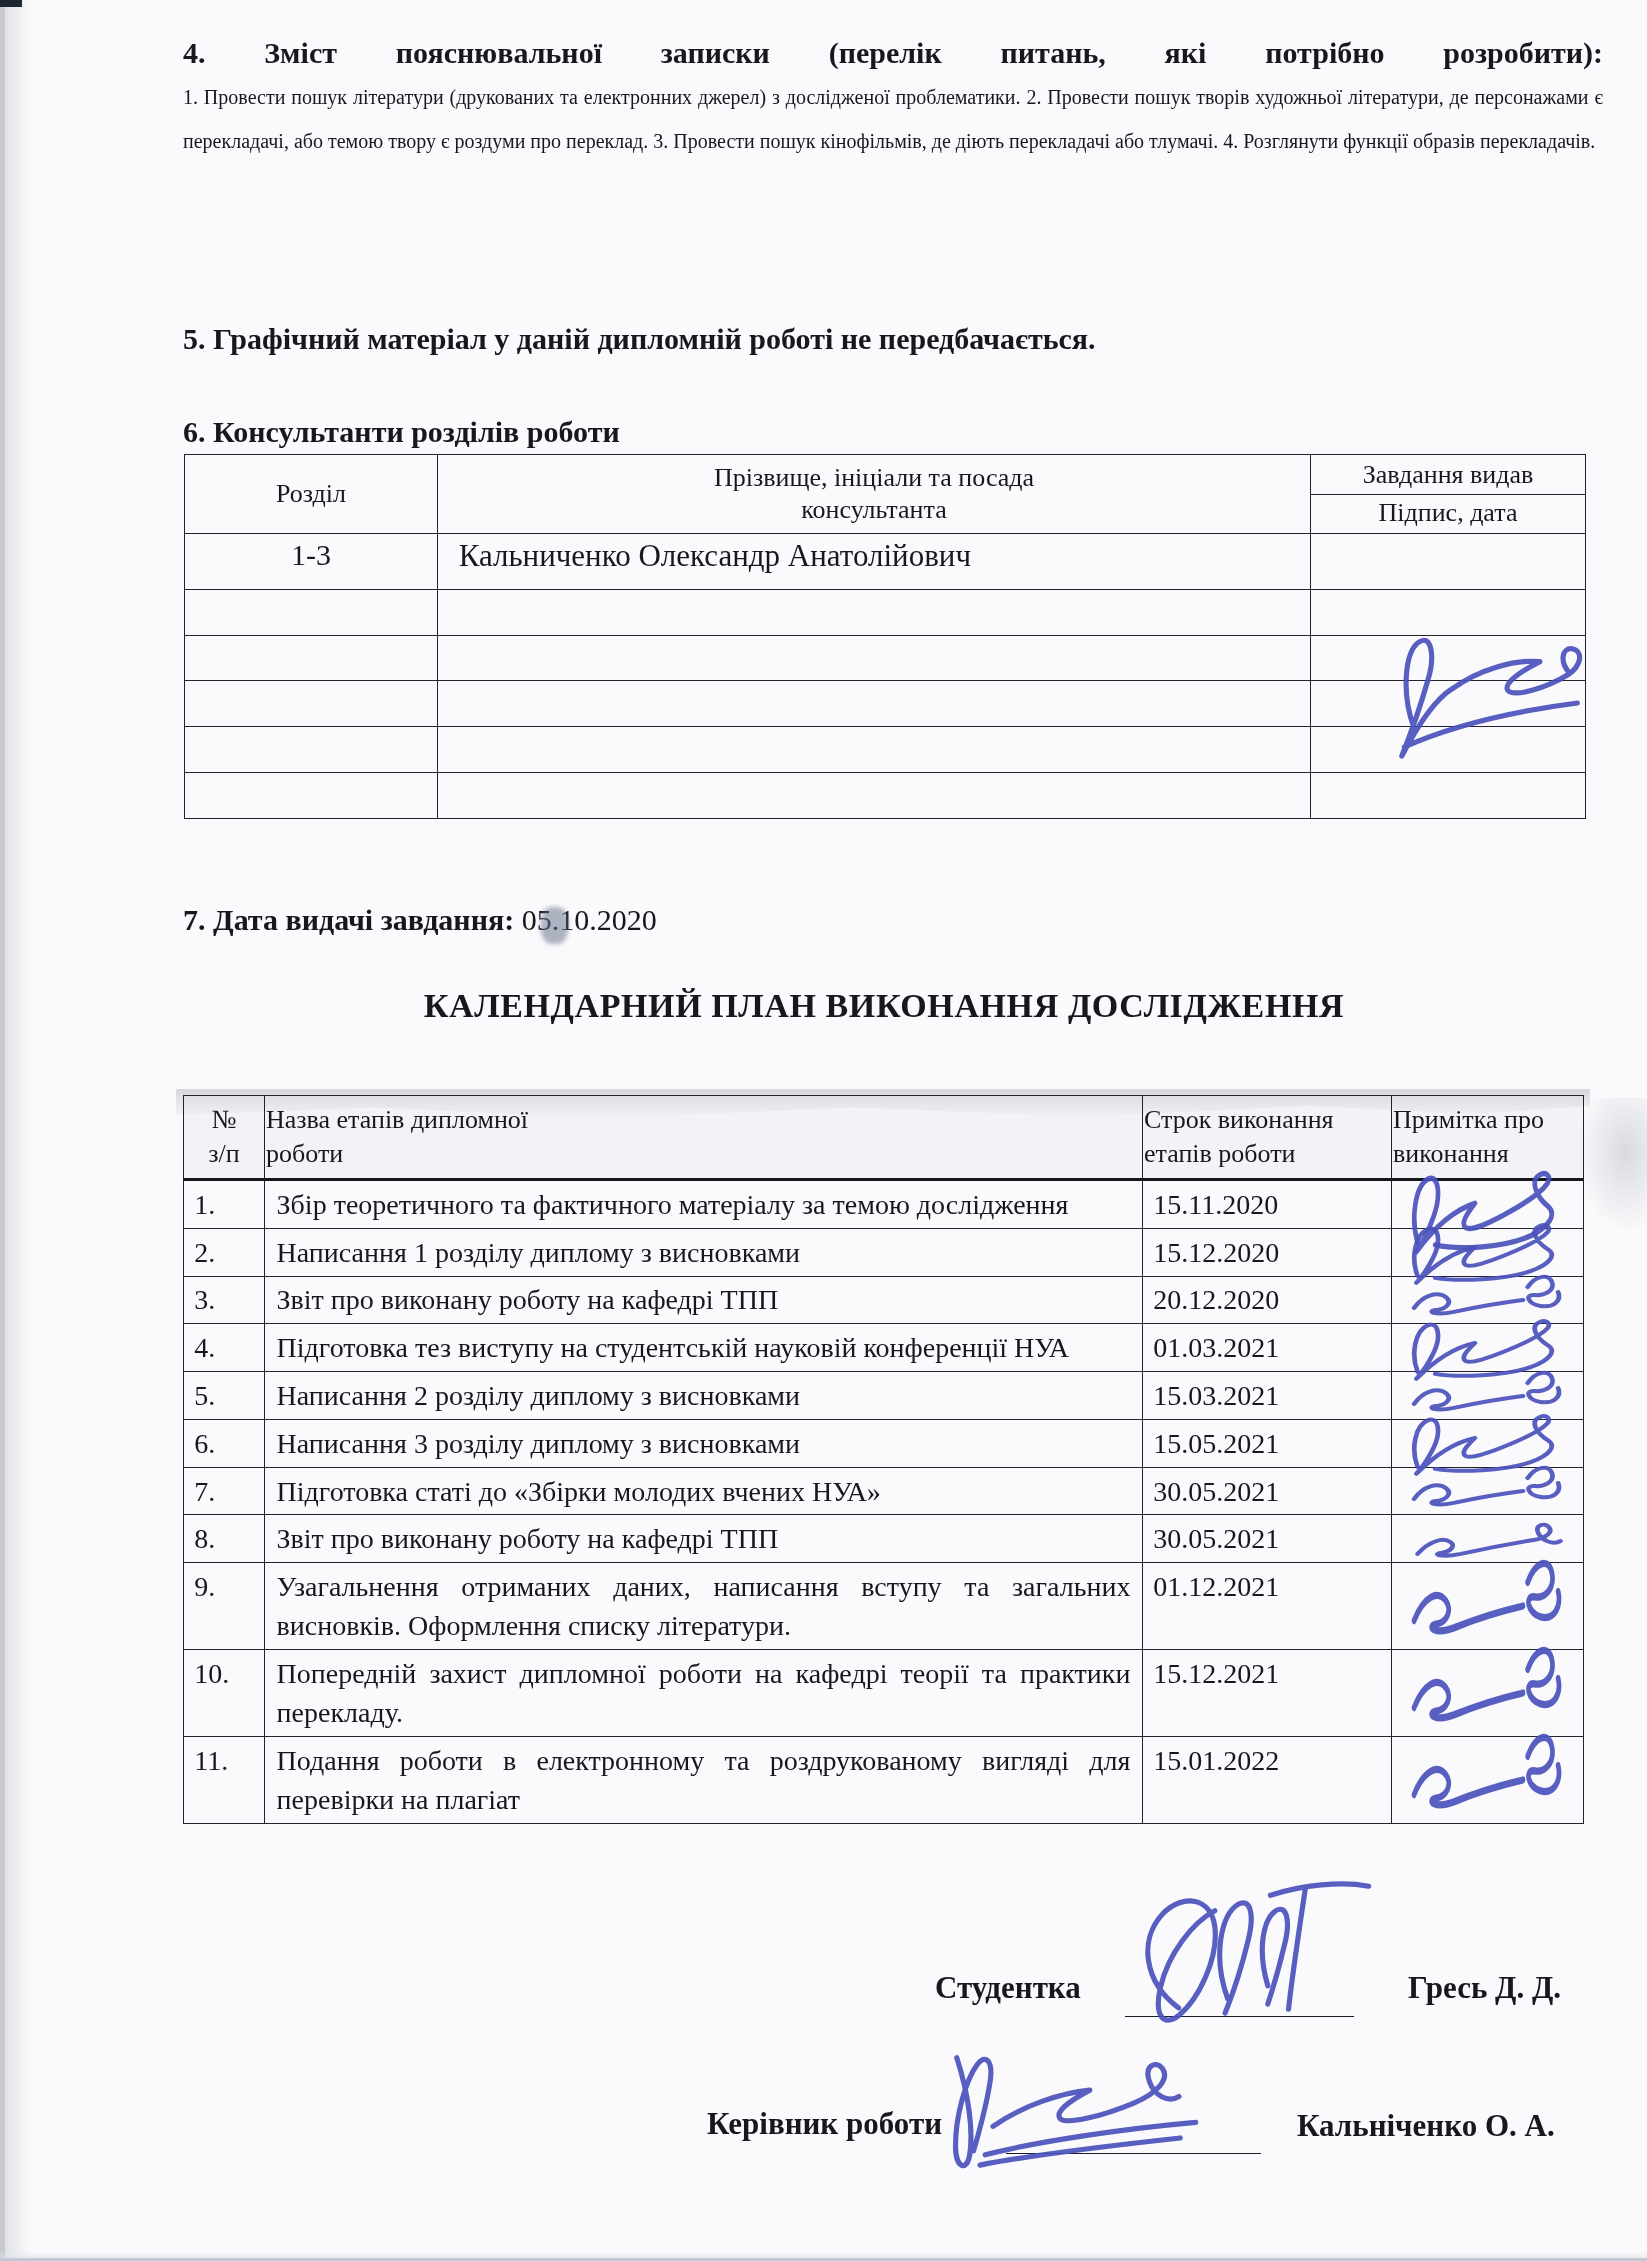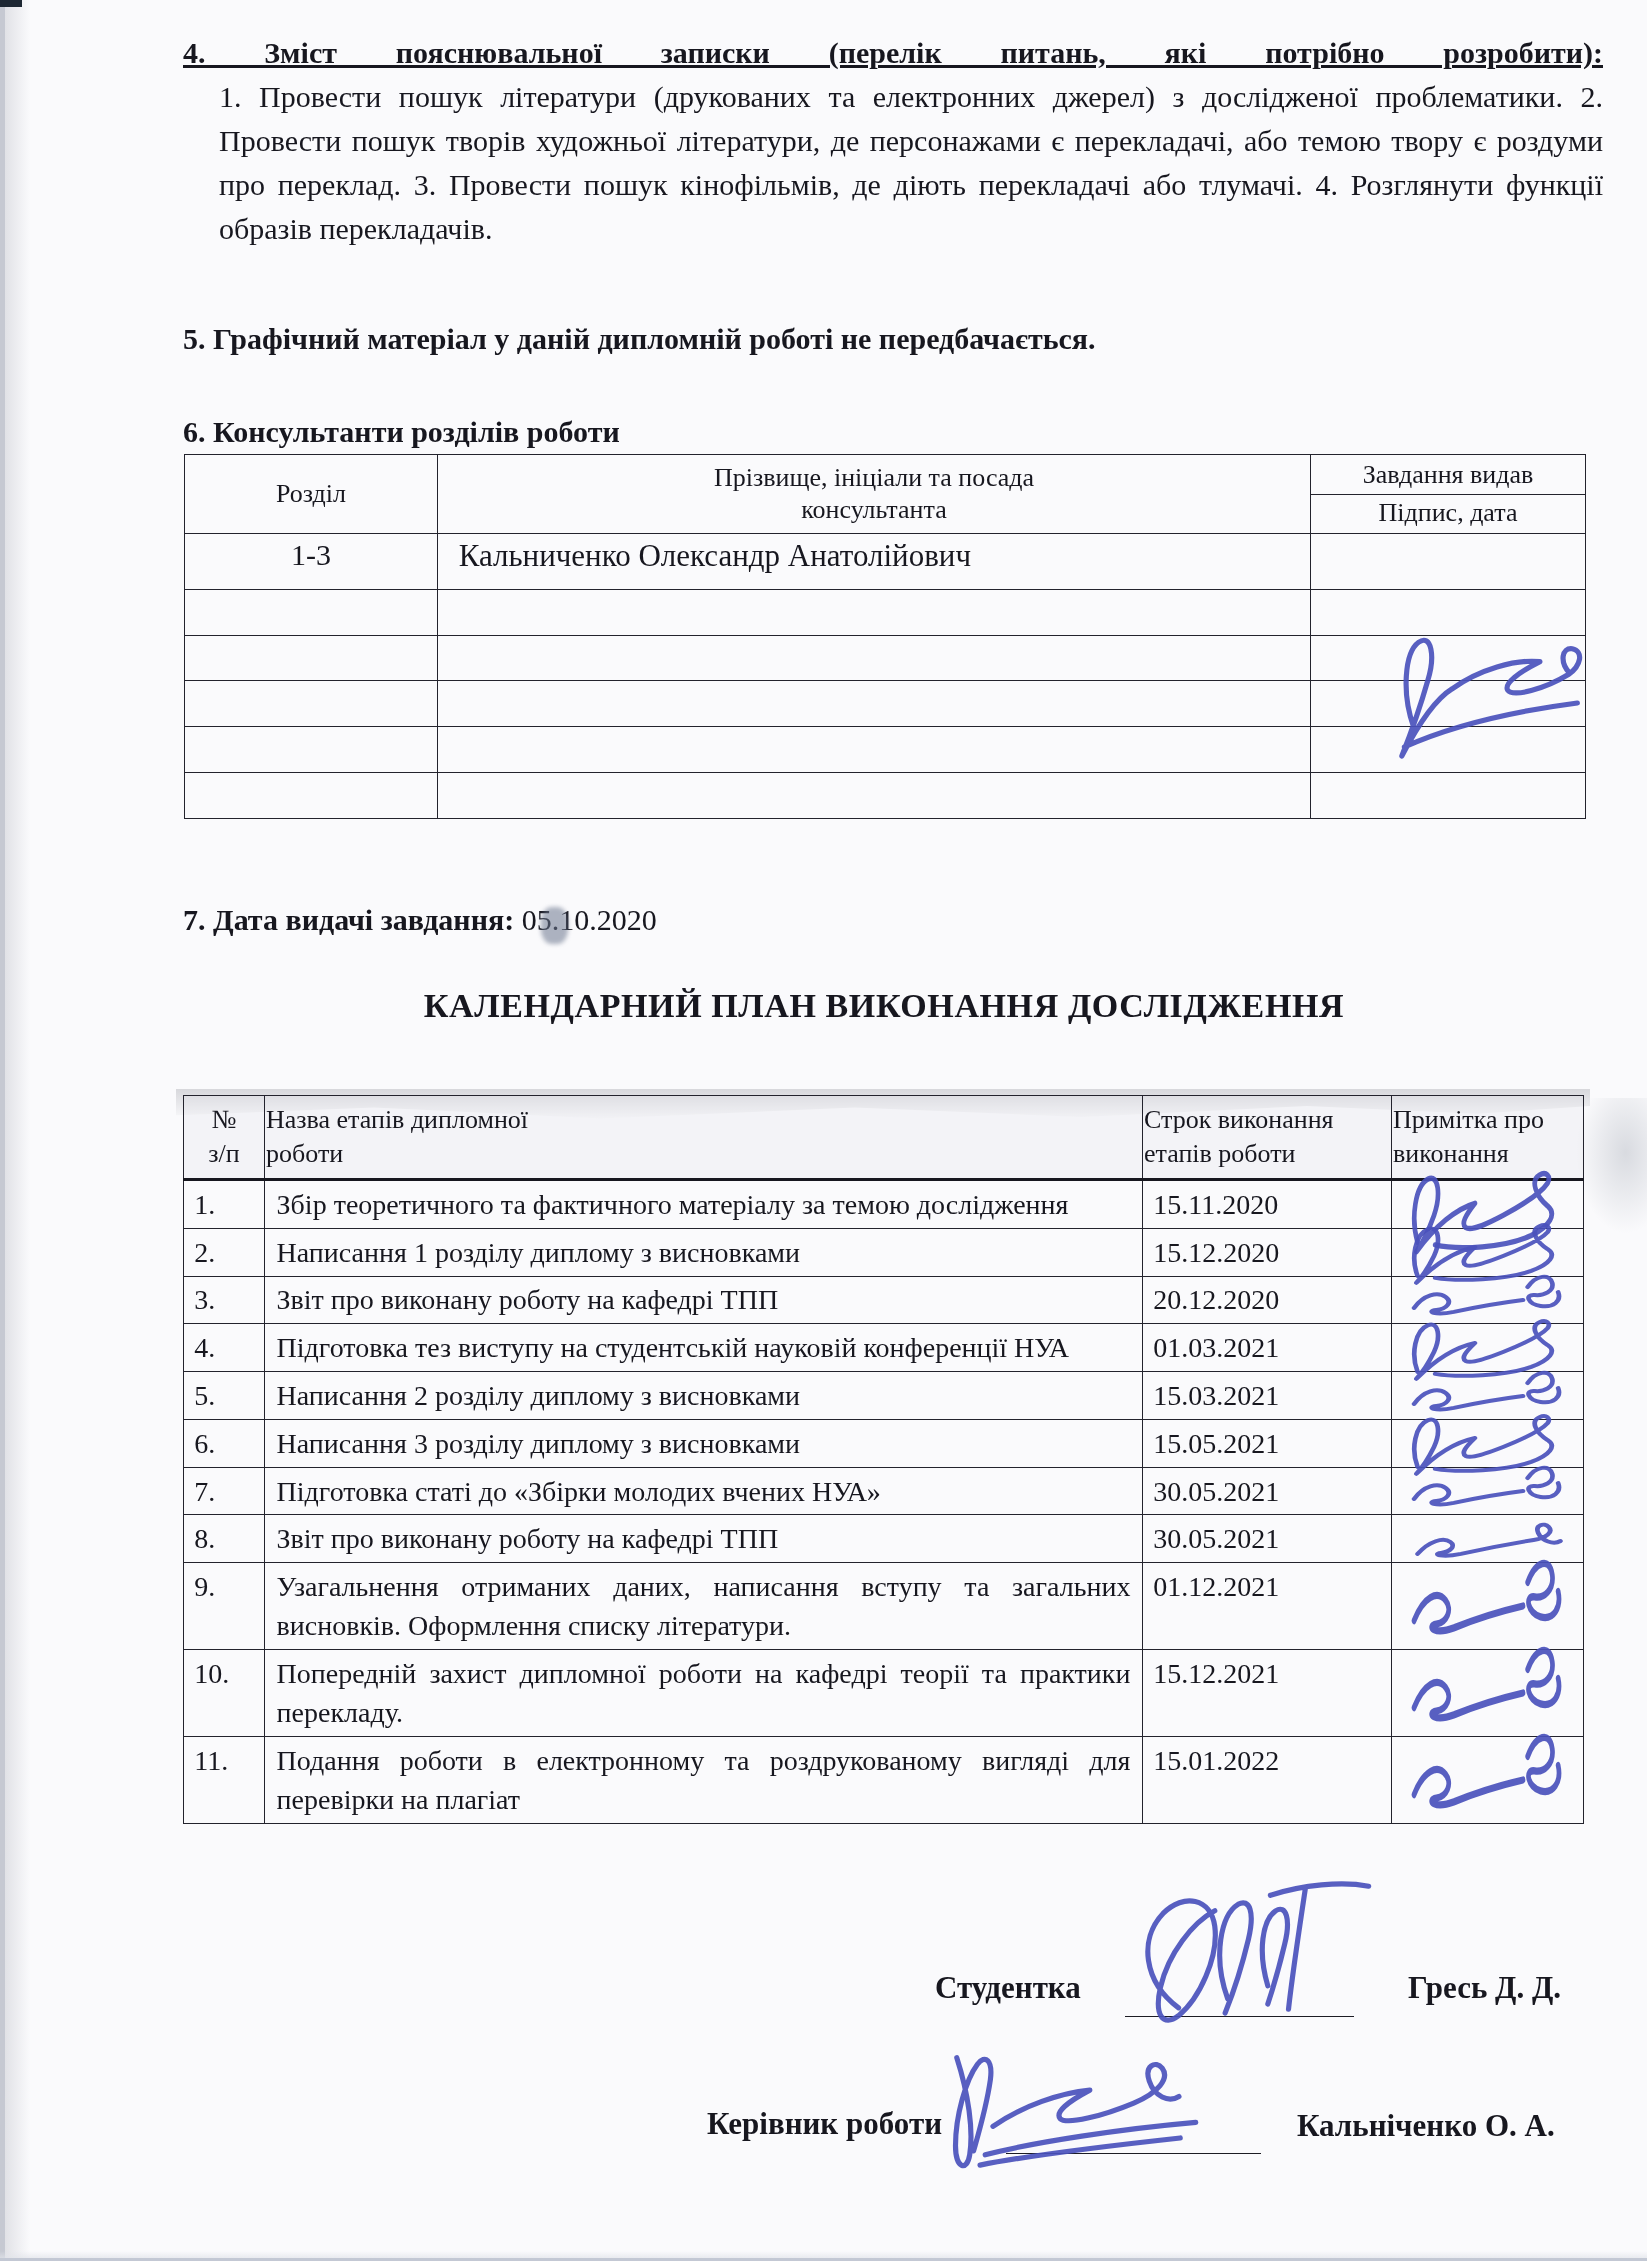--- a/index.html
+++ b/index.html
@@ -24,22 +24,22 @@
     clip-path:polygon(0 0,100% 0,100% 55%,92% 80%,80% 55%,64% 90%,48% 60%,30% 95%,14% 60%,0 85%);}
   .scan-smudge{position:absolute;left:1576px;top:1098px;width:71px;height:136px;opacity:.35;
     background:radial-gradient(ellipse at 70% 40%,#9aa0ac,rgba(154,160,172,0) 70%);}
 
   .abs{position:absolute;}
   .bold{font-weight:bold;}
 
   
   .s4{left:183px;top:30px;width:1420px;}
   .s4-heading{display:block;font-weight:bold;text-align:justify;text-align-last:justify;
-    font-size:30px;line-height:45px;text-decoration:underline;}
-  .s4-body{display:block;text-align:justify;font-size:30px;line-height:44px;margin-left:36px;}
+    font-size:30px;line-height:45px;}
+  .s4-body{display:block;text-align:justify;font-size:20px;line-height:44px;}
 
   .s5{left:183px;top:322px;font-size:30px;}
   .s6{left:183px;top:415px;font-size:30px;}
 
   
   table{border-collapse:collapse;table-layout:fixed;}
   .doc-table{position:absolute;background:transparent;}
   .doc-table td,.doc-table th{border:1.9px solid #23232d;vertical-align:top;font-weight:normal;}
   .cons{left:184px;top:454px;width:1400px;}
   .cons .h td, .cons .h th{font-size:26px;line-height:32px;text-align:center;vertical-align:middle;}

